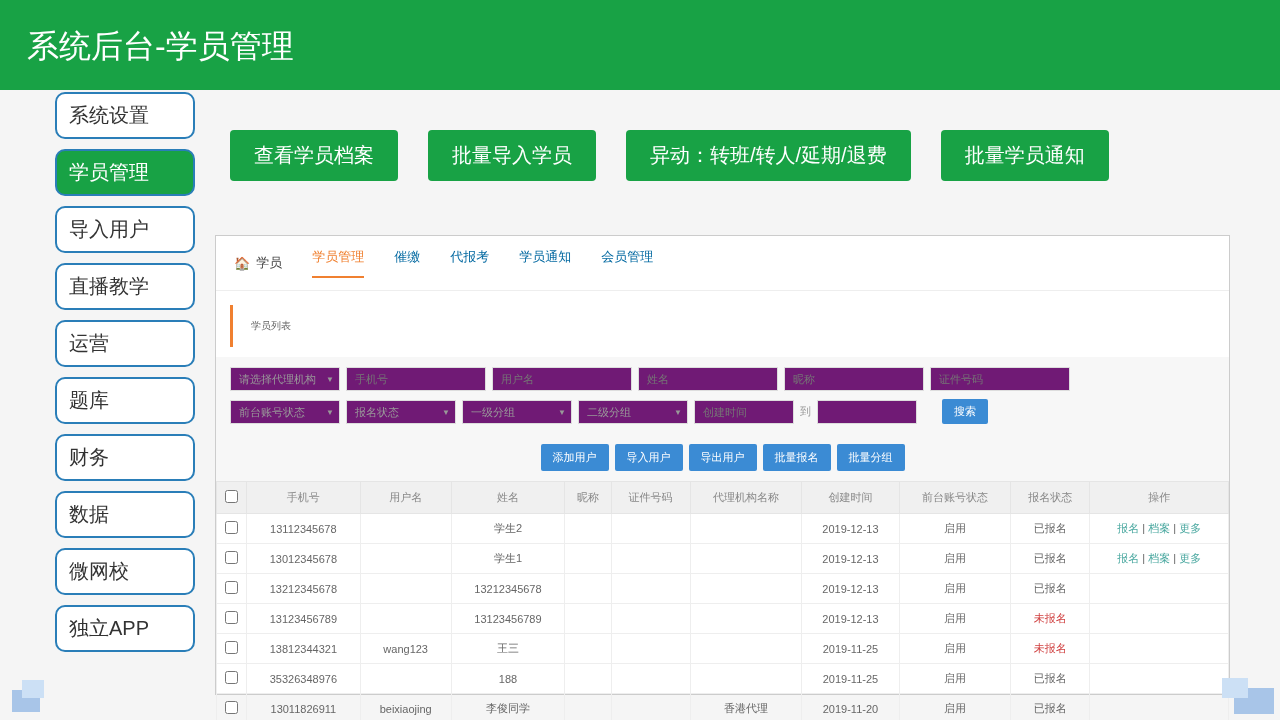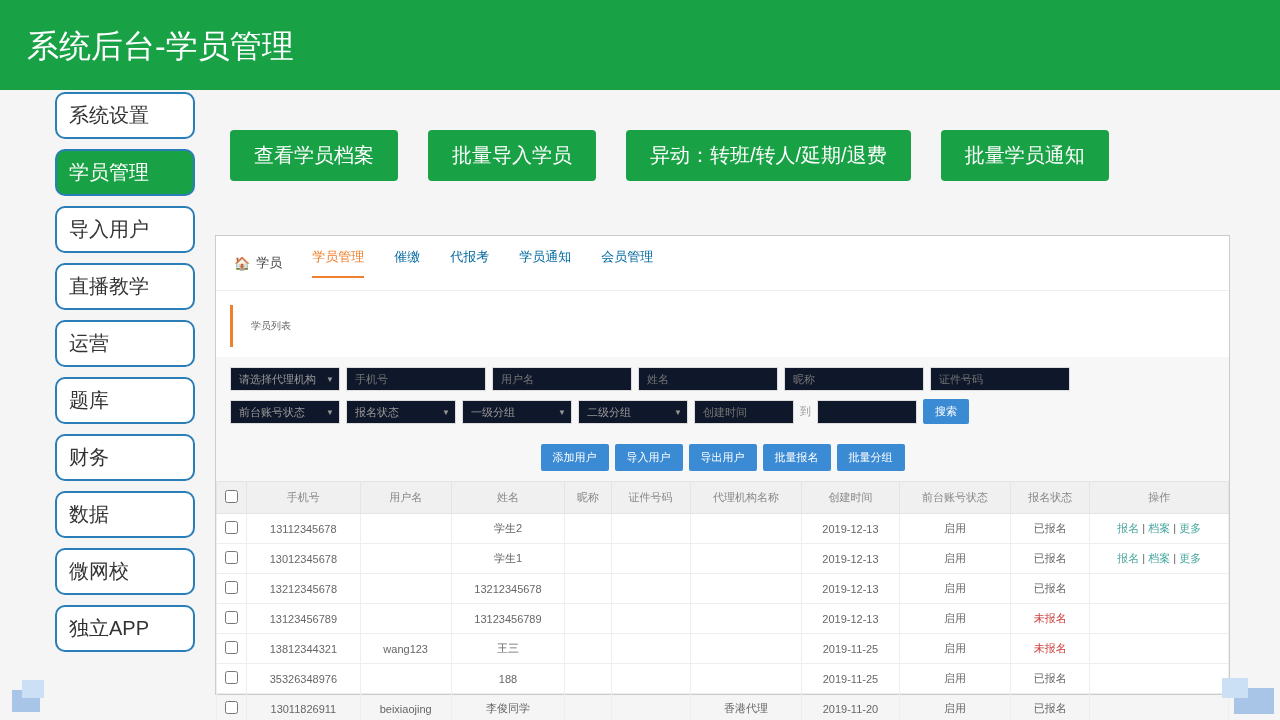--- a/index.html
+++ b/index.html
@@ -20,26 +20,26 @@
     .breadcrumb { display: flex; align-items: center; padding: 12px 18px; border-bottom: 1px solid #eee; gap: 30px; }
     .breadcrumb-home { display: flex; align-items: center; gap: 6px; font-size: 13px; color: #444; }
     .tab { font-size: 13px; color: #0369a1; cursor: pointer; padding-bottom: 10px; }
     .tab.active { color: #f08030; border-bottom: 2px solid #f08030; }
     
     .subtitle { padding: 14px 18px; font-size: 10px; color: #666; border-left: 3px solid #f08030; margin: 14px 0 0 14px; }
     
     .filters { background: #f7f7f7; padding: 10px 14px; margin-top: 10px; }
     .filter-row { display: flex; gap: 6px; margin-bottom: 8px; align-items: center; }
     .filter-row:last-child { margin-bottom: 0; }
-    .sel, .inp { border: 1px solid #ddd; background: #0f172a; font-size: 11px; color: #999; padding: 5px 8px; height: 24px; }
+    .sel, .inp { border: 1px solid #ddd; background: #701a75; font-size: 11px; color: #999; padding: 5px 8px; height: 24px; }
     .sel { width: 110px; appearance: none; position: relative; }
     .sel-wrap { position: relative; display: inline-block; }
     .sel-wrap::after { content: "▼"; position: absolute; right: 6px; top: 50%; transform: translateY(-50%); font-size: 8px; color: #999; pointer-events: none; }
     .inp { width: 140px; }
-    .btn-search { background: #3b8bd4; color: #fff; border: none; font-size: 11px; padding: 5px 12px; cursor: pointer; border-radius: 2px; }
+    .btn-search { background: #3b8bd4; color: #fff; border: none; font-size: 11px; padding: 5px 12px; cursor: pointer; border-radius: 2px; margin-left: 19px; }
     
     .bulk-btns { display: flex; gap: 6px; justify-content: center; padding: 10px 14px; background: #f7f7f7; }
     .bulk-btn { background: #3b8bd4; color: #fff; border: none; font-size: 11px; padding: 6px 12px; cursor: pointer; border-radius: 2px; }
     
     table { width: 100%; border-collapse: collapse; font-size: 11px; }
     th { background: #f0f0f0; color: #888; font-weight: normal; padding: 8px 4px; border: 1px solid #e5e5e5; text-align: center; }
     td { padding: 7px 4px; border: 1px solid #eee; text-align: center; color: #666; }
     .link { color: #4aa8a0; cursor: pointer; }
     .red { color: #d04040; }
     

